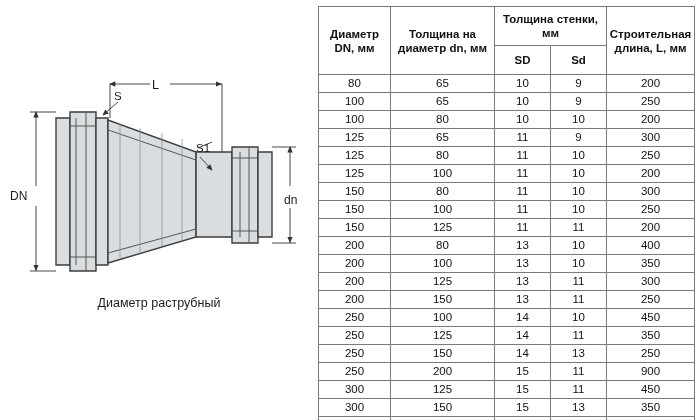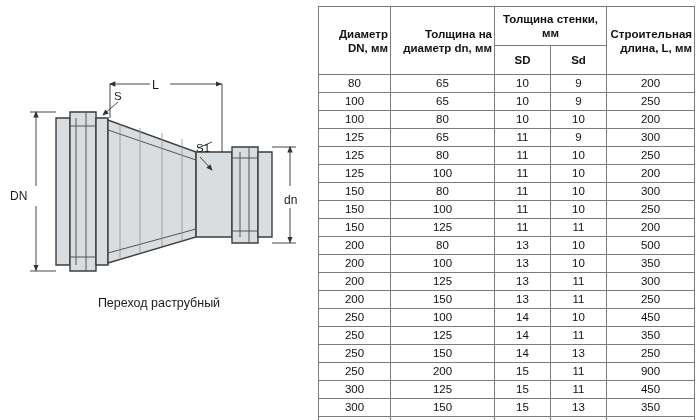--- a/index.html
+++ b/index.html
@@ -65,21 +65,20 @@
   }
   table.spec th {
     font-weight: bold;
     font-size: 11.5px;
     line-height: 14px;
     height: 18px;
     padding: 5px 2px;
   }
   table.spec th.tall {
     height: 37px;
-    text-align: right;
   }
   col.c0 { width: 72px; }
   col.c1 { width: 104px; }
   col.c2 { width: 56px; }
   col.c3 { width: 56px; }
   col.c4 { width: 88px; }
 </style>
 </head>
 <body>
 
@@ -159,21 +158,21 @@
       </g>
       <text x="114" y="100" font-family="Liberation Sans, sans-serif" font-size="11.5" fill="#1a1a1a">S</text>
 
       <g stroke="#333333" stroke-width="0.9" fill="none">
         <path d="M212,170 L200,157" marker-start="url(#arrStart)"></path>
         <path d="M198,148 L212,142"></path>
       </g>
       <text x="196" y="152" font-family="Liberation Sans, sans-serif" font-size="11.5" fill="#1a1a1a">S1</text>
     </svg>
 
-    <div class="fig-caption">Переход раструбный</div>
+    <div class="fig-caption">Диаметр раструбный</div>
   </div>
 
   <div class="table-wrap">
     <table class="spec">
       <colgroup>
         <col class="c0">
           <col class="c1">
           <col class="c2">
           <col class="c3">
           <col class="c4">
@@ -261,21 +260,21 @@
             <td>125</td>
             <td>11</td>
             <td>11</td>
             <td>200</td>
           </tr>
           <tr>
             <td>200</td>
             <td>80</td>
             <td>13</td>
             <td>10</td>
-            <td>500</td>
+            <td>400</td>
           </tr>
           <tr>
             <td>200</td>
             <td>100</td>
             <td>13</td>
             <td>10</td>
             <td>350</td>
           </tr>
           <tr>
             <td>200</td>

